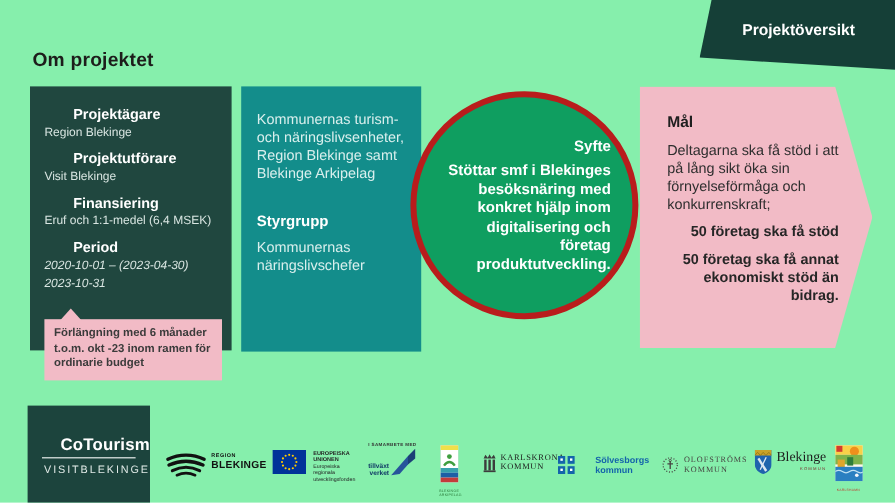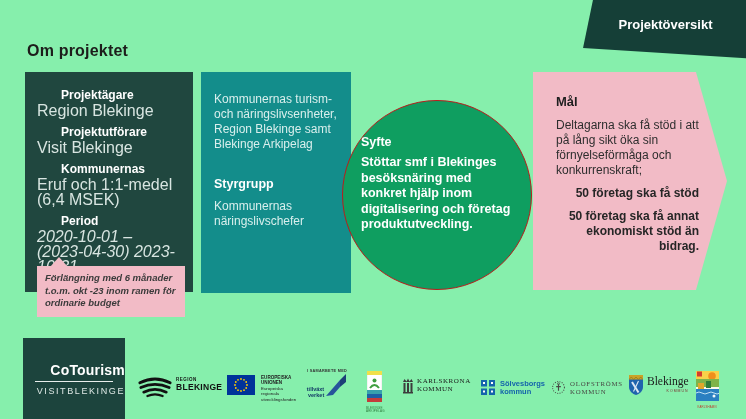--- a/index.html
+++ b/index.html
@@ -23,49 +23,49 @@
     font-size:16px; font-weight:bold; color:#1d1d1b; letter-spacing:0.2px;
   }
 
   
   .facts-box {
     position:absolute; left:25px; top:72px; width:168px; height:220px;
     background:#20473f; box-sizing:border-box; padding:16px 12px 0 12px;
   }
   .fact { margin-bottom:7px; }
   .fact-label { font-weight:bold; font-size:12px; line-height:15px; color:#ffffff;padding-left:24px; }
-  .fact-value { font-size:16px; line-height:15px; color:#d8e5e1; }
+  .fact-value { font-size:10px; line-height:15px; color:#d8e5e1; }
   .fact-value.italic { font-style:italic; }
 
   
   .note {
     position:absolute; left:37px; top:266px; width:148px; box-sizing:border-box;
     background:#f2bbc6; padding:6px 8px 7px;
-    font-size:9.5px; font-weight:bold; font-style:italic; color:#3b3b3b; line-height:1.32;
+    font-size:9.5px; font-weight:bold; color:#3b3b3b; line-height:1.32;
   }
   .note::before {
     content:""; position:absolute; top:-9px; left:13px; width:0; height:0;
     border-left:9px solid transparent; border-right:9px solid transparent;
     border-bottom:10px solid #f2bbc6;
   }
 
   
   .team-box {
     position:absolute; left:201px; top:72px; width:150px; height:221px;
     background:#138d8b; box-sizing:border-box; padding:20px 12px 0 13px;
   }
   .team-label { font-weight:bold; font-size:12.5px; color:#fff; margin-bottom:8px; }
   .team-label.styr { margin-top:25px; }
   .team-value { font-size:12px; line-height:15px; color:#d9efed; }
 
   
   .purpose {
-    position:absolute; left:342px; top:100px; width:190px; height:190px;
-    background:#0f9e60; border:1px solid #b91c1c; border-radius:50%;
-    box-sizing:border-box; z-index:3; text-align:left; color:#fff;
+    position:absolute; left:342px; top:76px; width:190px; height:190px;
+    background:#0f9e60; border:5px solid #b91c1c; border-radius:50%;
+    box-sizing:border-box; z-index:3; text-align:right; color:#fff;
     padding:34px 18px 0; 
   }
   .purpose-label { font-weight:bold; font-size:12.5px; margin-bottom:6px; }
   .purpose-text { font-size:12.5px; font-weight:600; line-height:15.5px; }
 
   
   .goal {
     position:absolute; left:533px; top:72px; width:194px; height:218px;
     background:#f2bbc6; z-index:1;
     clip-path:polygon(0 0, 84% 0, 100% 50%, 84% 100%, 0 100%);
@@ -99,21 +99,21 @@
   .tvv-top { font-size:3.8px; font-weight:bold; letter-spacing:0.3px; color:#333; margin-bottom:1px; white-space:nowrap; }
   .tvv-row { display:flex; align-items:flex-end; justify-content:center; gap:1px; }
   .tvv-name { font-size:5.5px; font-weight:bold; color:#123b66; line-height:5.5px; text-align:right; }
 
   .logo-ark { left:366px; top:371px; display:block; width:16px; text-align:center; }
   .ark-cap { font-size:3px; color:#2a7a3a; line-height:3.4px; margin-top:1px; letter-spacing:0.2px; }
 
   .logo-kna { left:402px; top:378px; gap:3px; }
   .kna-text div { font-family:"Liberation Serif", serif; font-size:7px; line-height:7.5px; color:#1a1a1a; letter-spacing:0.6px; }
 
-  .logo-sbg { left:481px; top:380px; gap:5px; }
+  .logo-sbg { left:465px; top:380px; gap:17px; }
   .sbg-text div { font-size:7.5px; line-height:8px; font-weight:bold; color:#1464ab; }
 
   .logo-olf { left:551px; top:380px; gap:4px; }
   .olf-text div { font-family:"Liberation Serif", serif; font-size:6.8px; line-height:7.5px; color:#474743; letter-spacing:0.8px; }
 
   .logo-rby { left:629px; top:375px; gap:4px; align-items:flex-start; }
   .rby-name { font-family:"Liberation Serif", serif; font-size:11.5px; color:#1b1b1b; line-height:13px; }
   .rby-sub { font-size:3.5px; color:#7c2f2f; letter-spacing:1px; text-align:right; margin-top:1px; }
 
   .logo-khn { left:695px; top:371px; display:block; width:24px; text-align:center; }
@@ -133,21 +133,21 @@
   <div class="facts-box">
     <div class="fact">
       <div class="fact-label">Projektägare</div>
       <div class="fact-value">Region Blekinge</div>
     </div>
     <div class="fact">
       <div class="fact-label">Projektutförare</div>
       <div class="fact-value">Visit Blekinge</div>
     </div>
     <div class="fact">
-      <div class="fact-label">Kommunernas</div>
+      <div class="fact-label">Finansiering</div>
       <div class="fact-value">Eruf och 1:1-medel (6,4 MSEK)</div>
     </div>
     <div class="fact">
       <div class="fact-label">Period</div>
       <div class="fact-value italic">2020-10-01 – (2023-04-30) 2023-10-31</div>
     </div>
   </div>
 
   <div class="note">
     <span>Förlängning med 6 månader t.o.m. okt -23 inom ramen för ordinarie budget</span>

